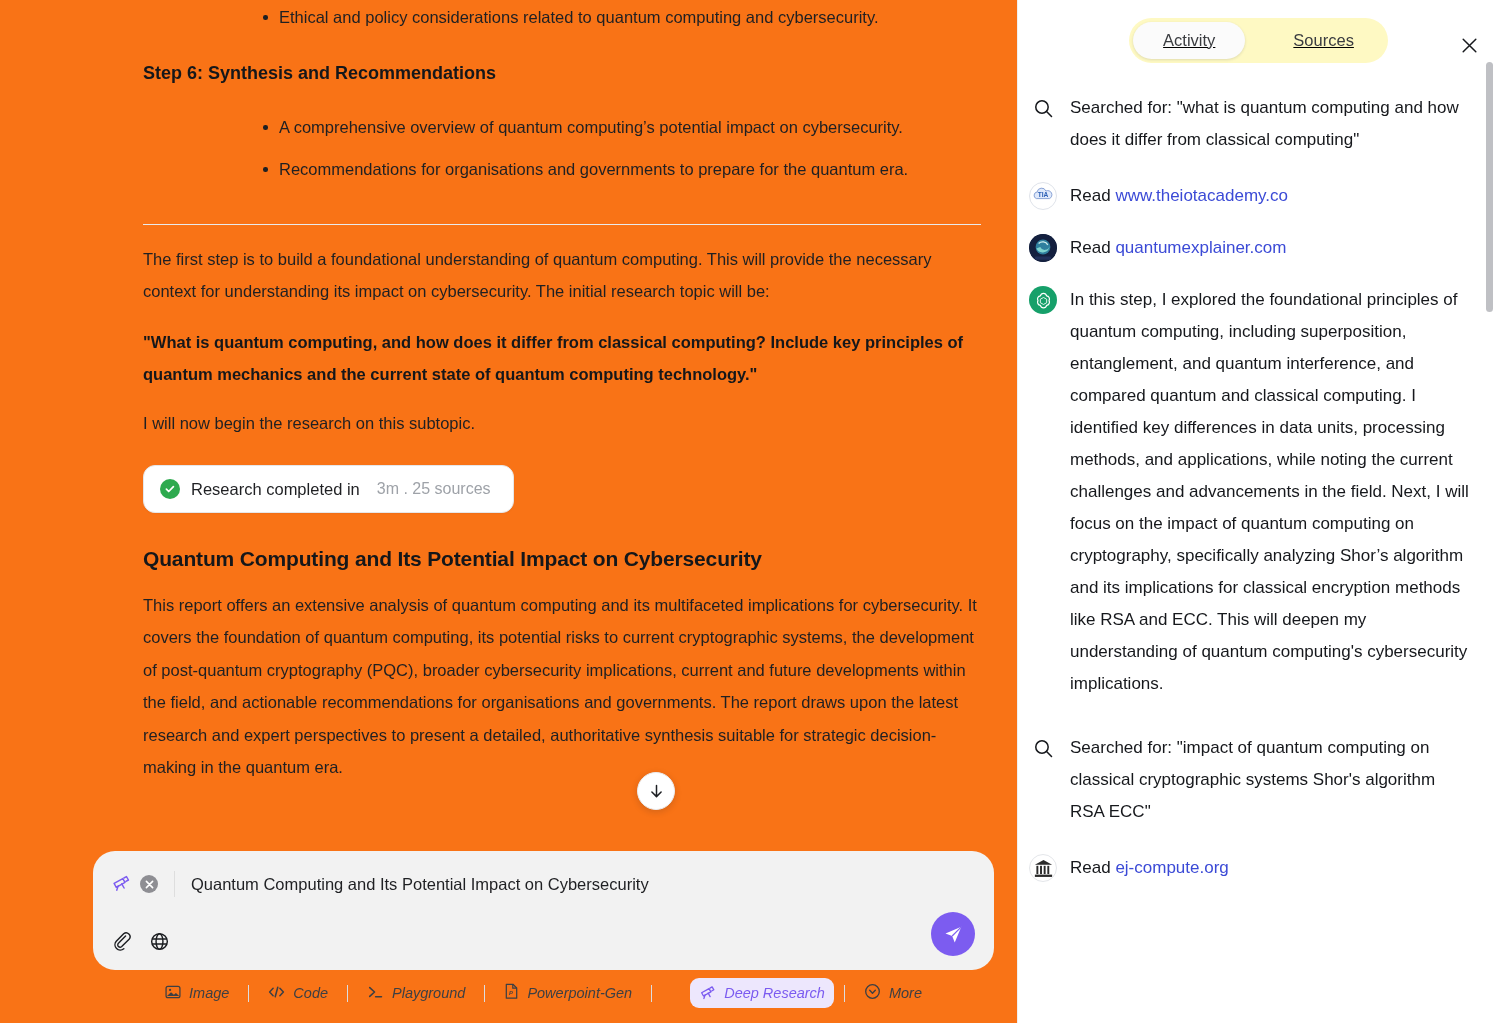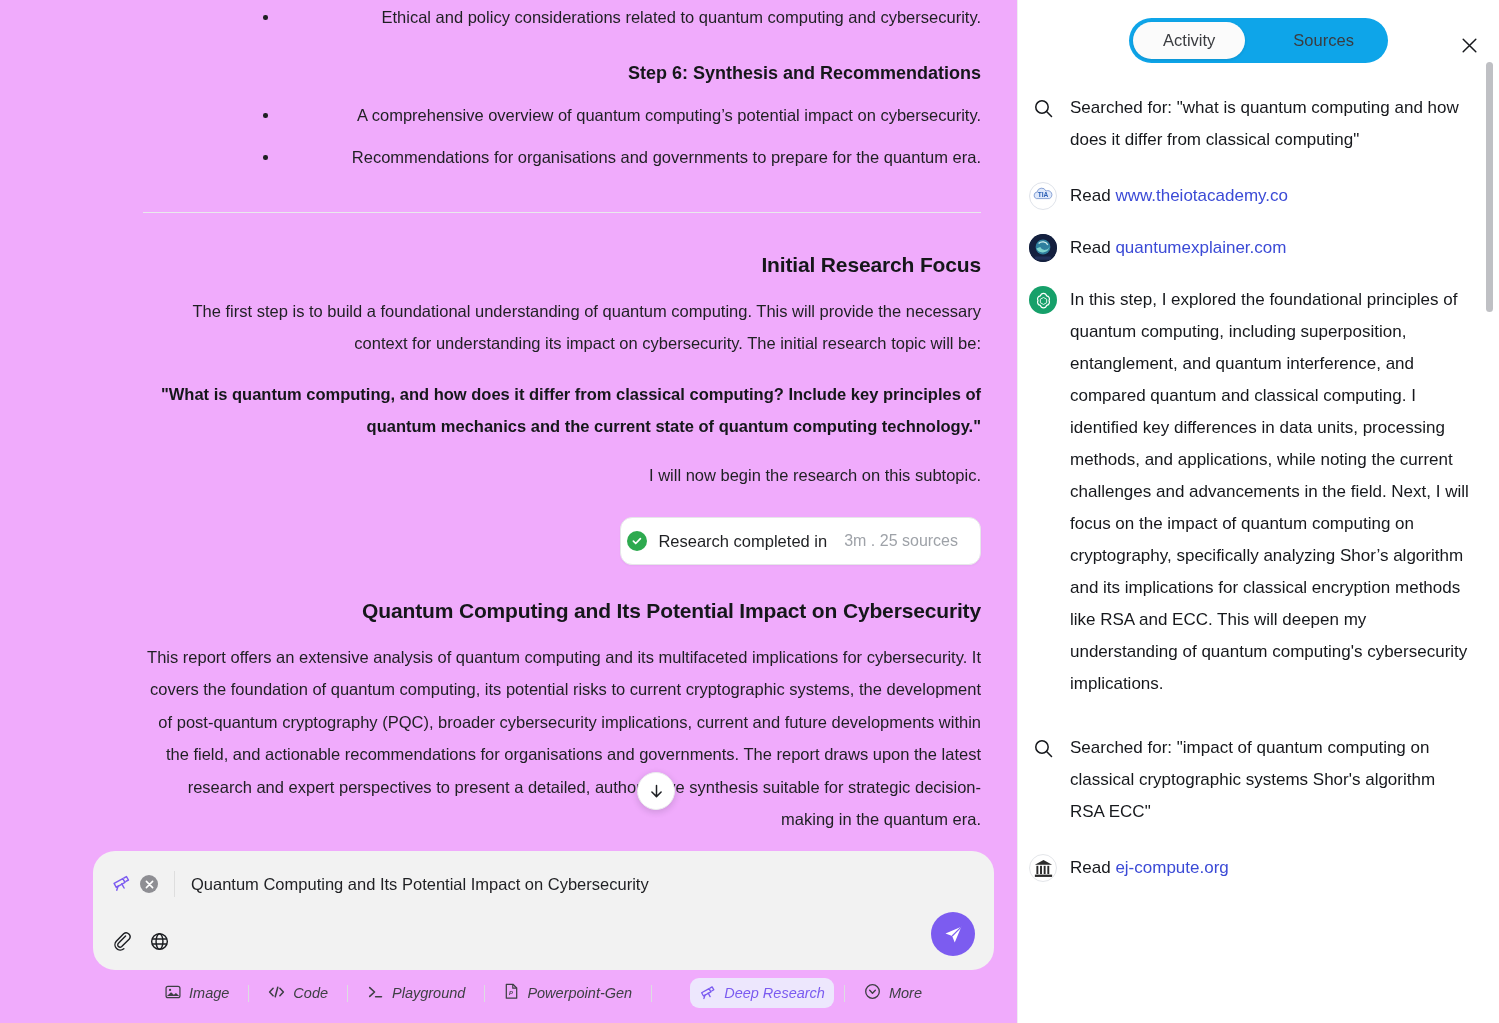--- a/index.html
+++ b/index.html
@@ -10,23 +10,22 @@
     font-family: "Liberation Sans", sans-serif;
     -webkit-font-smoothing: antialiased;
   }
   .app { position: relative; width: 1499px; height: 1023px; display: flex; }
 
   
   .doc-pane {
     position: relative;
     width: 1017px;
     height: 1023px;
-    background: #f0abfc;
+    background: #f97316;
     overflow: hidden;
-    text-align: right;
   }
   .doc-scroll {
     position: absolute;
     left: 0; top: 0; right: 0;
     height: 851px;
     overflow: hidden;
     padding: 0 45px 0 143px;
   }
   .doc-inner { width: 838px; }
 
@@ -50,21 +49,21 @@
   .lvl2 { margin-left: 112px; }
 
   h3.step-head {
     font-size: 18px;
     font-weight: 700;
     color: #15171a;
     line-height: 26px;
     margin-top: 26px;
   }
   .ul-gap { margin-top: 14px; }
-  .ul-gap2 { margin-top: 12px; }
+  .ul-gap2 { margin-top: 24px; }
 
   hr.rule {
     border: none;
     border-top: 1px solid #e9eaec;
     margin: 38px 0 0 0;
   }
 
   h2.sec-title {
     font-size: 21px;
     font-weight: 700;
@@ -91,21 +90,21 @@
 
   
   .status-card {
     margin-top: 26px;
     display: inline-flex;
     align-items: center;
     gap: 11px;
     border: 1px solid #e6e7e9;
     border-radius: 12px;
     background: #fff;
-    padding: 13px 22px 13px 6px;
+    padding: 13px 22px 13px 16px;
     box-shadow: 0 1px 2px rgba(16,24,40,.04);
   }
   .check-ic {
     width: 20px; height: 20px; border-radius: 50%;
     background: #2eaa4f;
     display: flex; align-items: center; justify-content: center;
     flex: none;
   }
   .check-ic svg { display: block; }
   .status-main { font-size: 16.5px; color: #1f2023; }
@@ -208,24 +207,25 @@
     background: #ffffff;
     border-left: 1px solid #efeff1;
   }
   .act-header {
     position: relative;
     height: 80px;
     display: flex; align-items: center; justify-content: center;
   }
   .seg {
     display: flex;
-    background: #0ea5e9;
+    background: #fef9c3;
     border-radius: 999px;
     padding: 4px;
     gap: 18px;
+    text-decoration: underline;
   }
   .seg-btn {
     font-size: 16.5px;
     color: #3a3c40;
     padding: 9px 30px;
     border-radius: 999px;
     cursor: pointer;
     border: none;
     background: transparent;
     font-family: "Liberation Sans", sans-serif;
@@ -314,21 +314,20 @@
         <h3 class="step-head">Step 6: Synthesis and Recommendations</h3>
 
 
         <ul class="bullets ul-gap2">
           <li class="bullet lvl2">A comprehensive overview of quantum computing’s potential impact on cybersecurity.</li>
           <li class="bullet lvl2" style="margin-top:8px">Recommendations for organisations and governments to prepare for the quantum era.</li>
         </ul>
 
         <hr class="rule">
 
-        <h2 class="sec-title">Initial Research Focus</h2>
 
         <p class="para">The first step is to build a foundational understanding of quantum computing. This will provide the necessary context for understanding its impact on cybersecurity. The initial research topic will be:</p>
 
         <p class="para bold">"What is quantum computing, and how does it differ from classical computing? Include key principles of quantum mechanics and the current state of quantum computing technology."</p>
 
         <p class="para tight">I will now begin the research on this subtopic.</p>
 
         <div class="status-card">
           <span class="check-ic">
             <svg width="12" height="12" viewBox="0 0 12 12">

